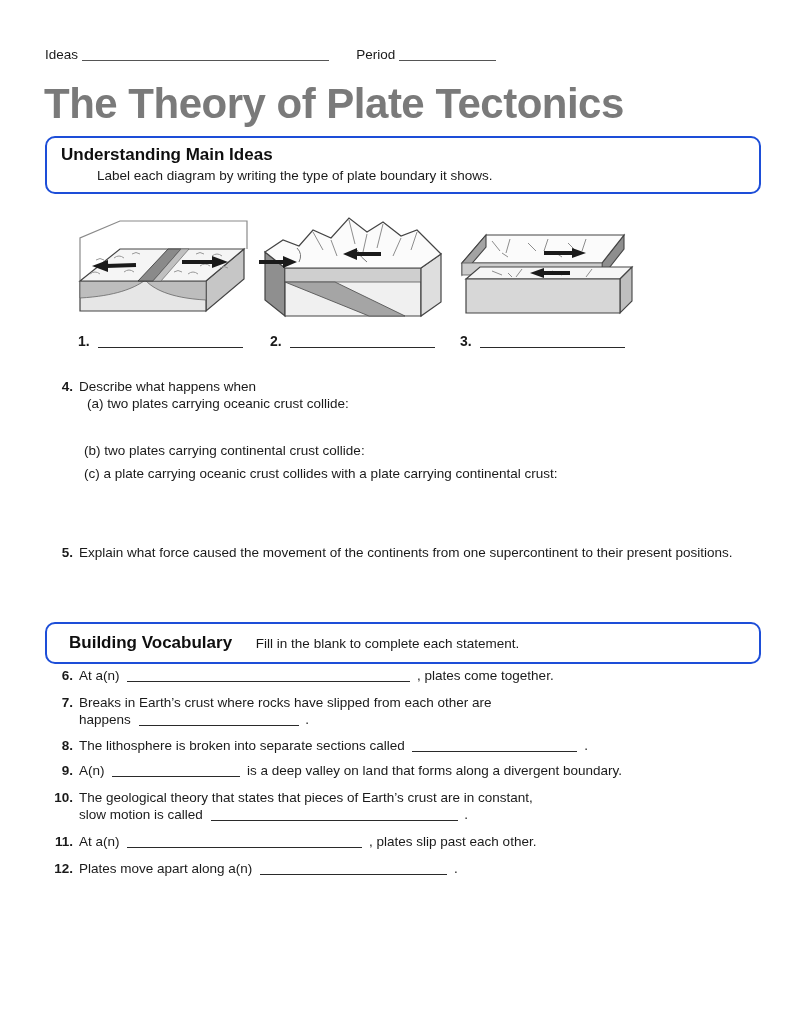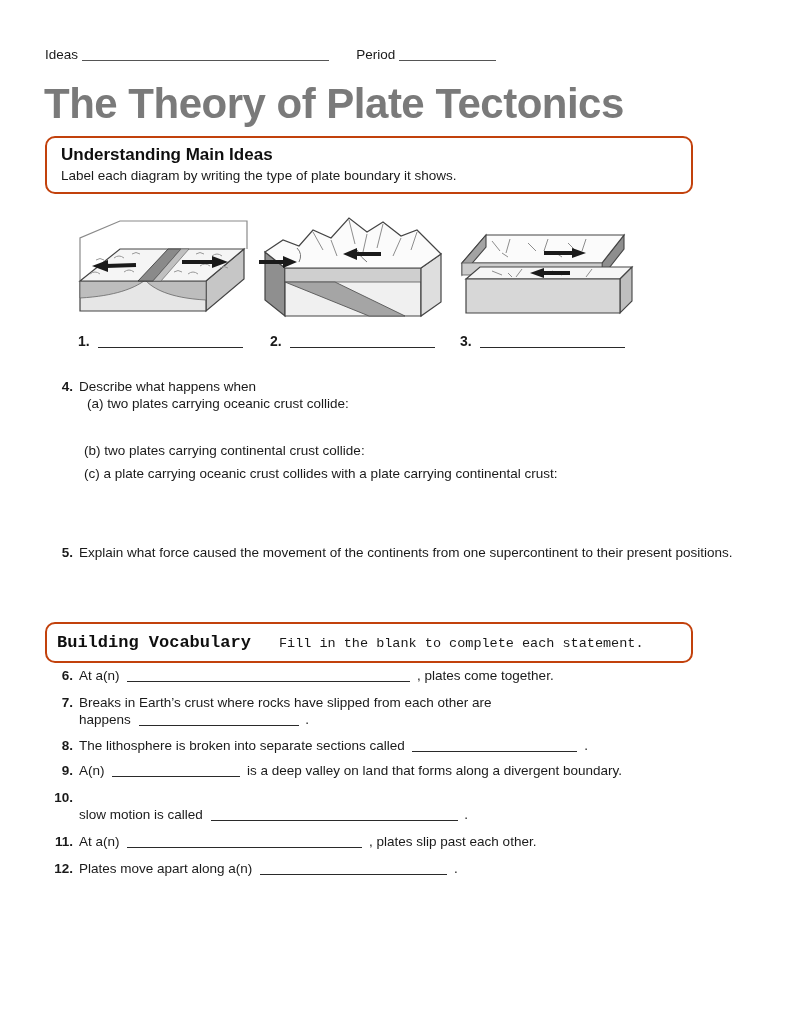--- a/index.html
+++ b/index.html
@@ -20,27 +20,27 @@
   .blank {
     display:inline-block; border-bottom:1.6px solid #2a2a2a;
     height:12px; vertical-align:-2px; margin:0 3px 0 4px;
   }
 
   
   .page-title { top:80px; left:44px; font-size:42px; font-weight:bold; color:#7a7a7a; letter-spacing:-0.5px; }
 
   
   .secbox {
-    left:45px; width:648px; border:2px solid #c2410c; border-radius:10px;
+    left:45px; width:716px; border:2px solid #1d4ed8; border-radius:10px;
     padding:7px 14px 9px 14px; background:#fff;
   }
   .secbox.main-ideas { top:136px; }
-  .secbox.vocab { top:622px; padding:9px 10px;font-family:Liberation Mono, monospace; }
+  .secbox.vocab { top:622px; padding:9px 22px; }
   .sec-head { font-size:17px; font-weight:bold; color:#0f0f0f; }
-  .sec-instr { font-size:13.5px; margin-top:3px; }
+  .sec-instr { font-size:13.5px; margin-top:3px;margin-left:36px; }
   .secbox.vocab .sec-head { display:inline; }
   .secbox.vocab .sec-instr { display:inline; margin-left:20px; }
 
   
   svg.diagram { position:absolute; }
   .dia-label { top:333px; font-weight:bold; font-size:14px; }
   .dia-label .blank { width:145px; }
 
   
   .qrow { left:45px; width:715px; display:flex; line-height:16.5px; }
@@ -180,21 +180,21 @@
   <span class="qtext">
     <span>A(n)</span>
     <span class="blank" style="width:128px"></span>
     <span>is a deep valley on land that forms along a divergent boundary.</span>
   </span>
 </div>
 
 <div class="abs qrow" style="top:790px">
   <span class="qnum">10.</span>
   <span class="qtext">
-    <br>
+    <span>The geological theory that states that pieces of Earth’s crust are in constant,</span><br>
     <span>slow motion is called</span>
     <span class="blank" style="width:247px"></span>
     <span>.</span>
   </span>
 </div>
 
 <div class="abs qrow" style="top:834px">
   <span class="qnum">11.</span>
   <span class="qtext">
     <span>At a(n)</span>

